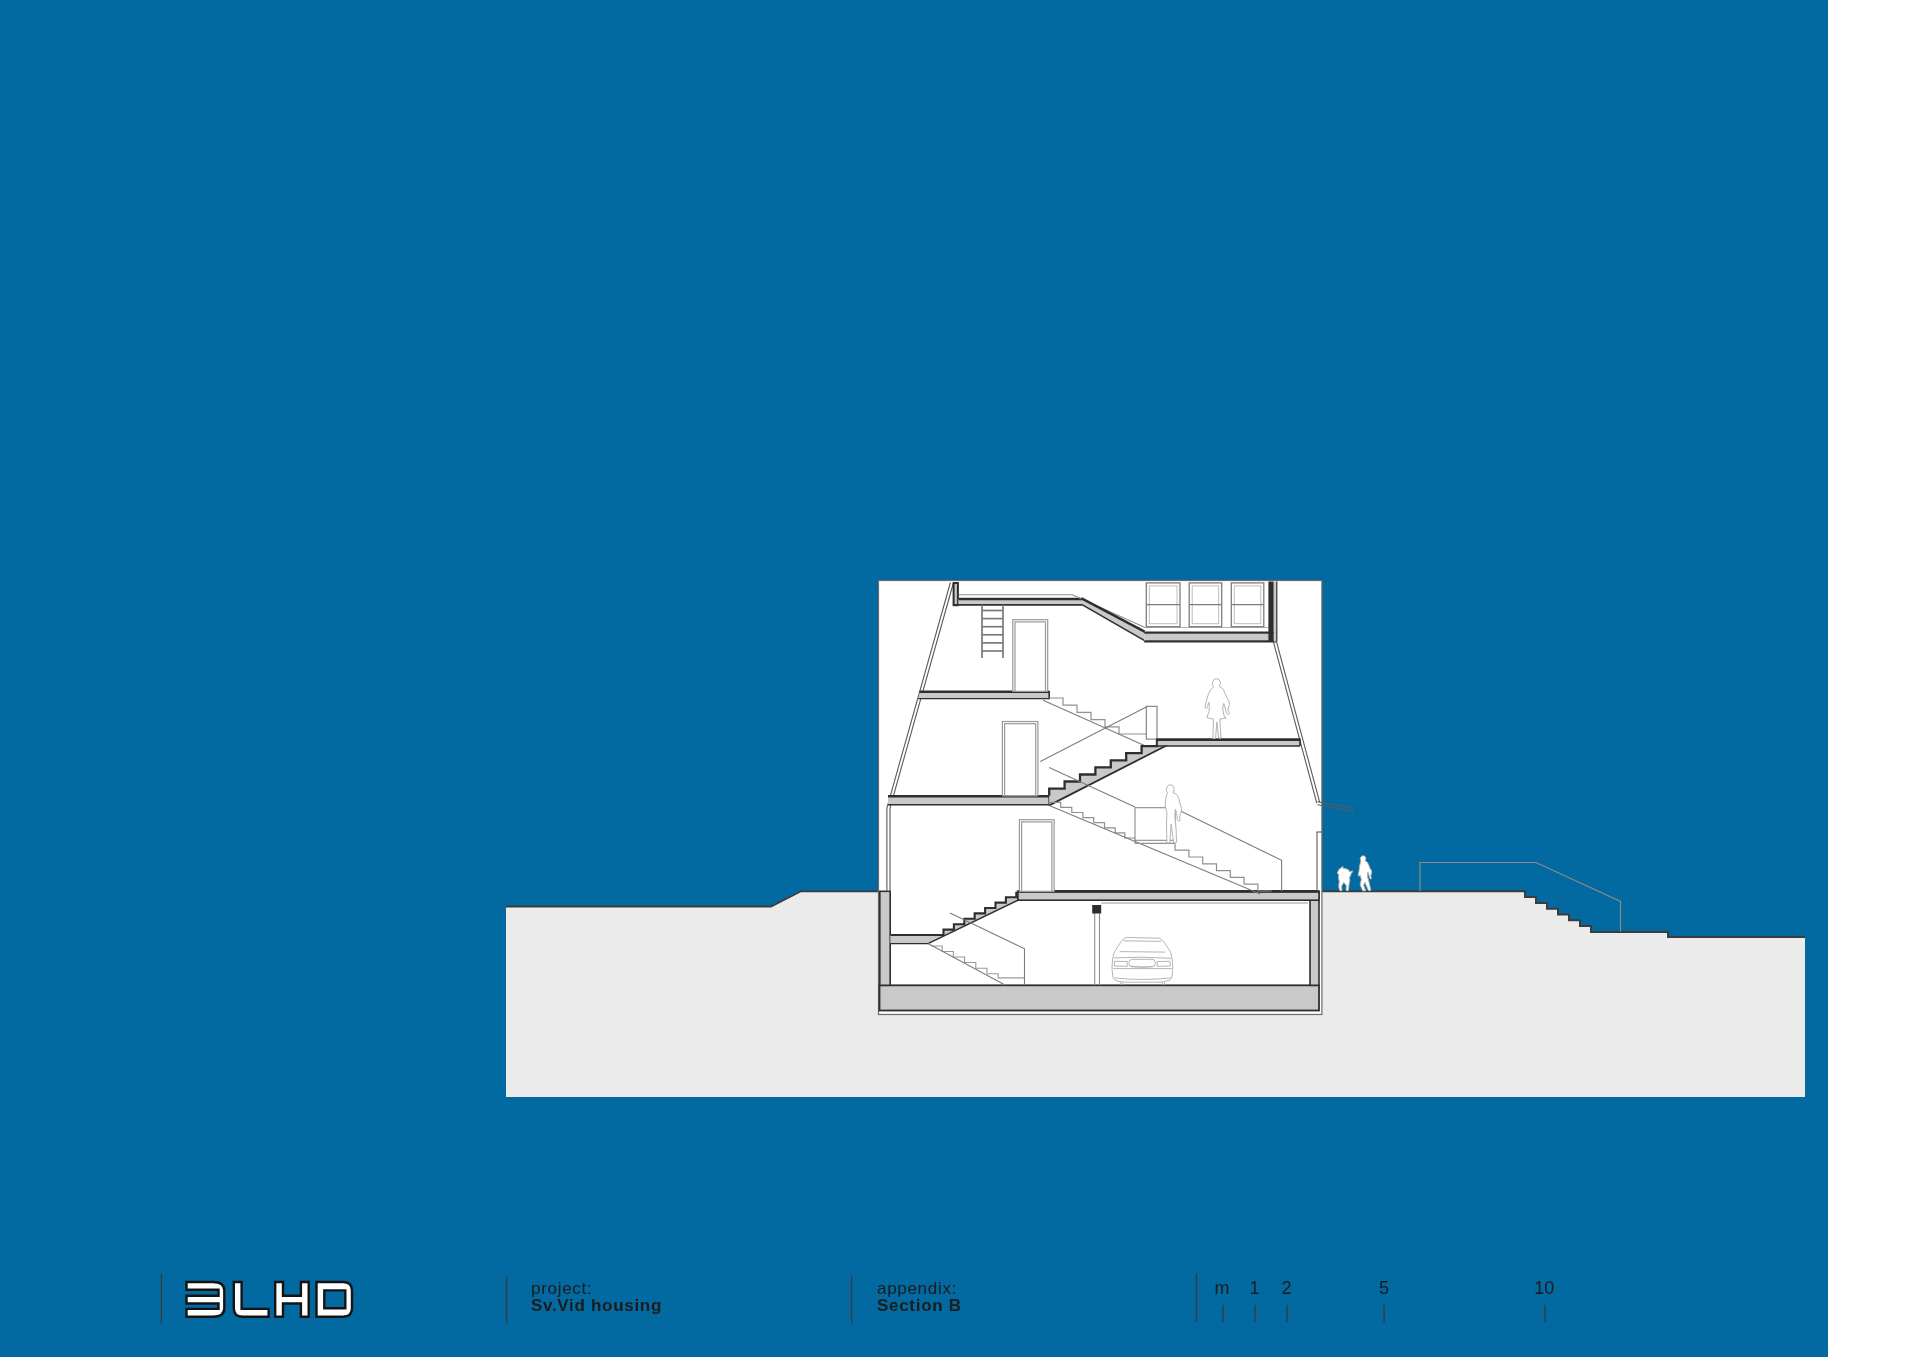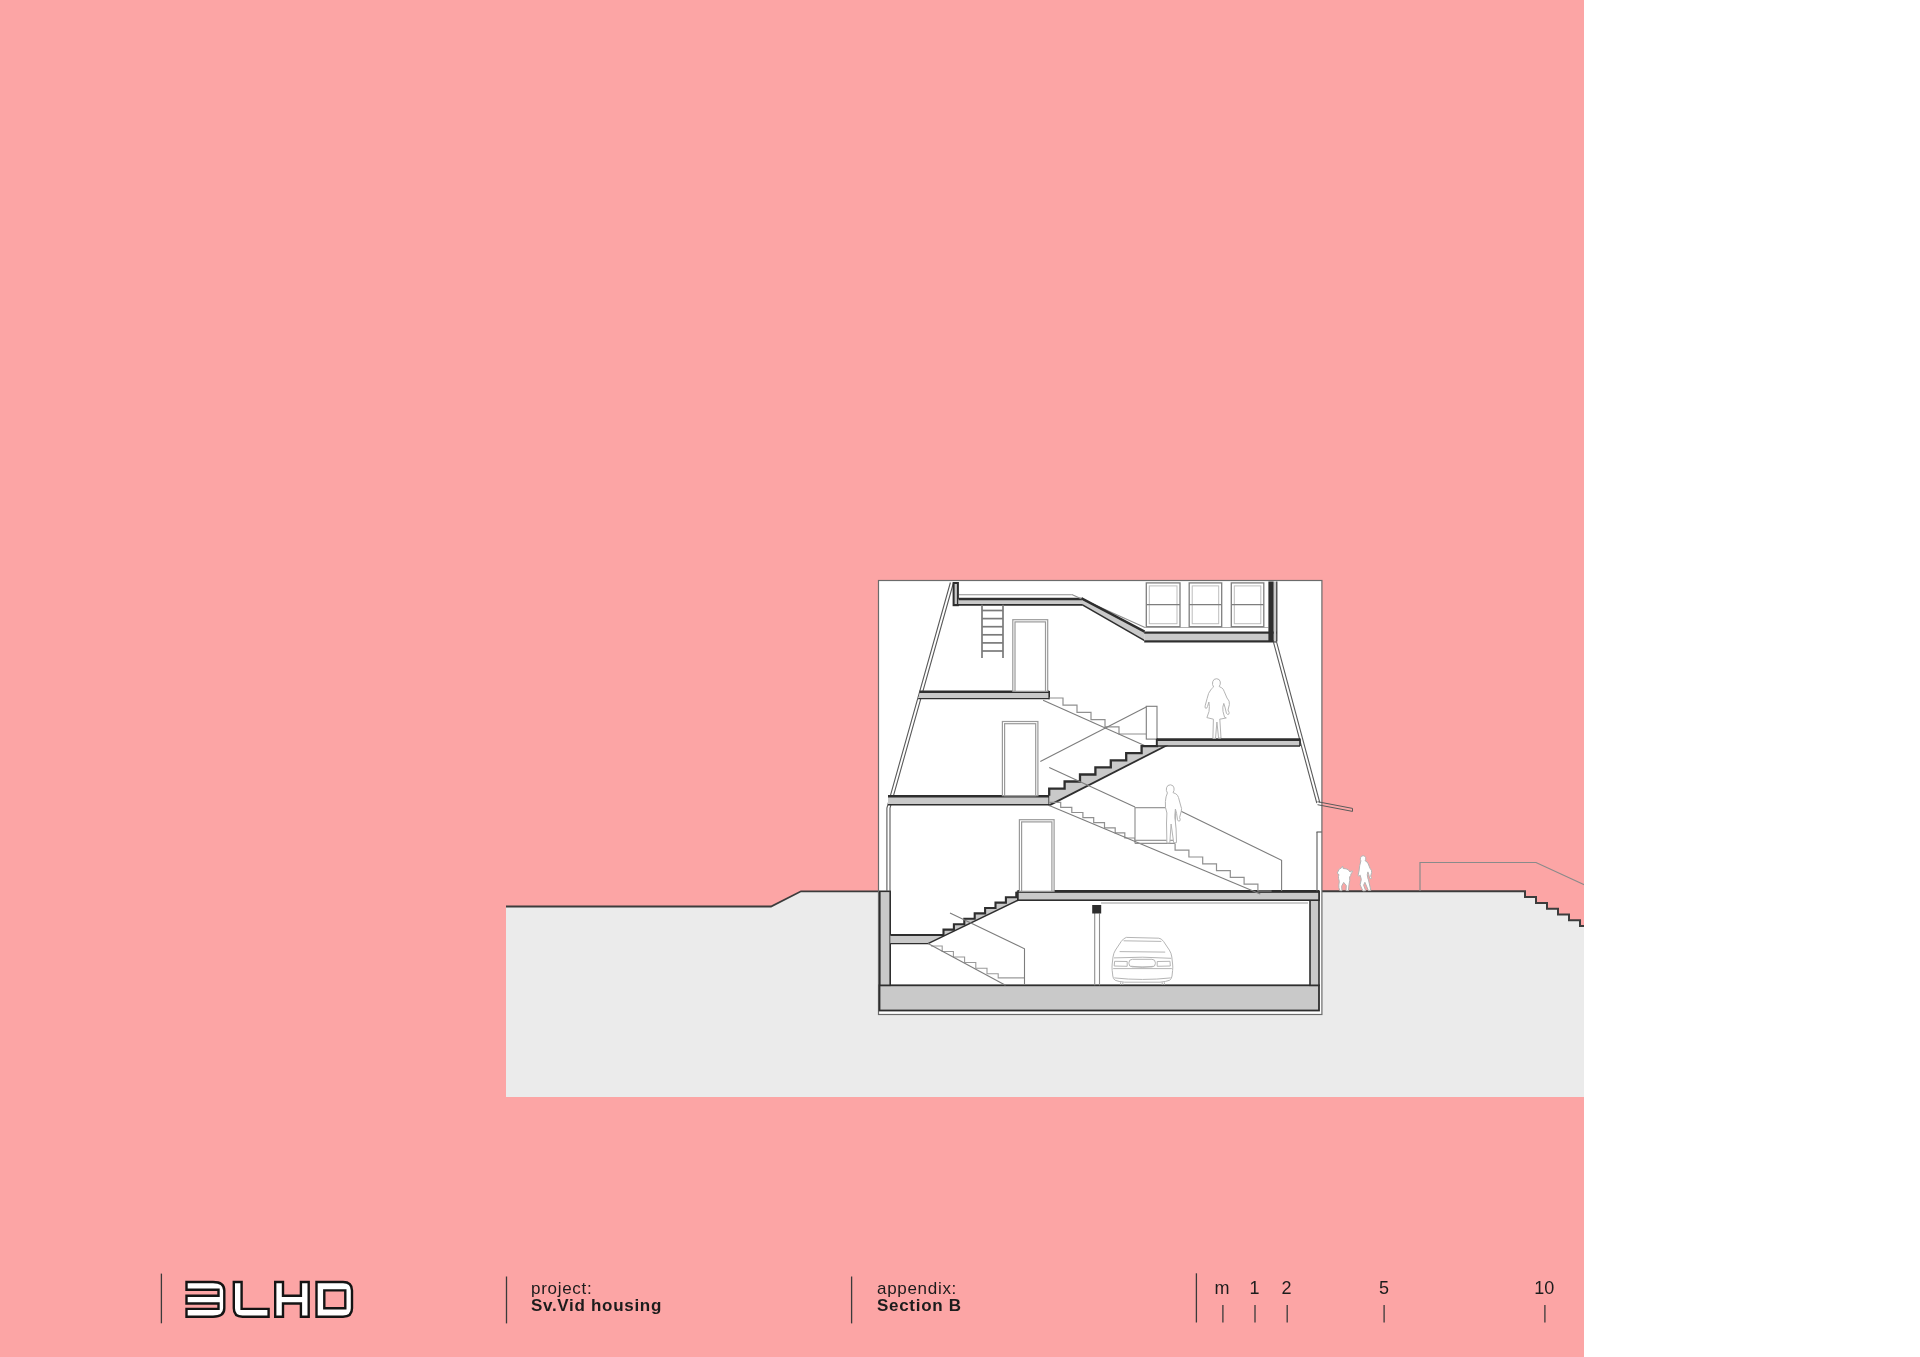--- a/index.html
+++ b/index.html
@@ -1,16 +1,16 @@
 <!DOCTYPE html>
 <html><head>
 <meta charset="utf-8">
 <style>
   html,body{margin:0;padding:0;background:#ffffff;}
-  .page{position:relative;width:1584px;height:1357px;background:#fca5a5;overflow:hidden;
+  .page{position:relative;width:1828px;height:1357px;background:#0369a1;overflow:hidden;
         font-family:"Liberation Sans", sans-serif;}
   svg{position:absolute;left:0;top:0;}
   .lbl{font-family:"Liberation Sans", sans-serif;fill:#1c1c1c;}
 </style>
 </head>
 <body>
 <div class="page">
 <svg width="1920" height="1357" viewBox="0 0 1920 1357">
 
 <polygon fill="#ebebeb" points="506,906.5 771,906.5 801,891.3 1525,891.3 1525,897.1 1536,897.1 1536,902.9 1547,902.9 1547,908.7 1558,908.7 1558,914.5 1569,914.5 1569,920.3 1580,920.3 1580,926.1 1591,926.1 1591,931.9 1668,931.9 1668,937 1805,937 1805,1097 506,1097"></polygon>

